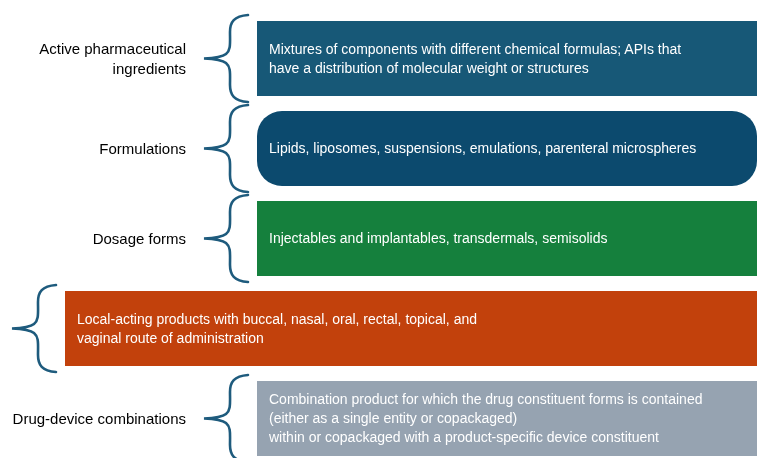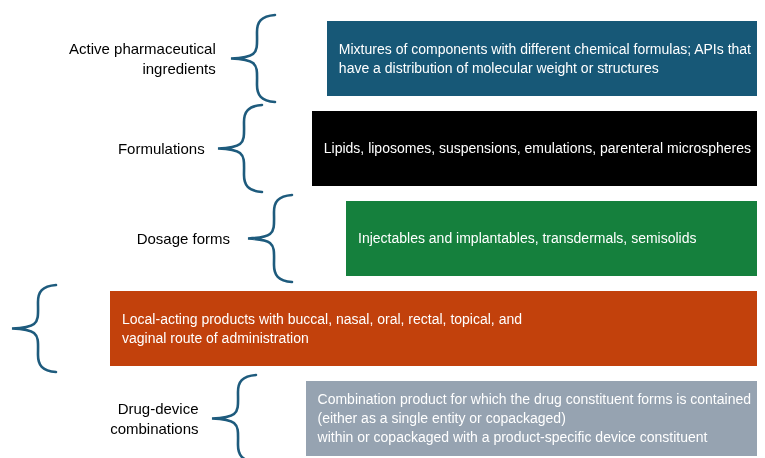--- a/index.html
+++ b/index.html
@@ -25,21 +25,20 @@
     width: 192px;
     display: flex;
     flex-direction: column;
     justify-content: center;
     align-items: flex-end;
     padding-right: 6px;
     color: #000000;
     font-size: 15px;
     line-height: 20px;
     text-align: right;
-    margin-left: 44px;
   }
   .brace-cell {
     width: 65px;
     display: flex;
     align-items: center;
     justify-content: center;
     overflow: visible;
   }
   .brace-cell svg {
     width: 56px;
@@ -51,21 +50,20 @@
     flex: 1;
     margin-right: 8px;
     display: flex;
     flex-direction: column;
     justify-content: center;
     padding-left: 12px;
     padding-right: 6px;
     color: #ffffff;
     font-size: 14px;
     line-height: 19px;
-    margin-left: 45px;
   }
   .box .line { white-space: nowrap; }
 </style>
 </head>
 <body>
 
 <div class="diagram">
 
   <div class="row">
     <div class="label-cell">
@@ -85,21 +83,21 @@
 
   <div class="row">
     <div class="label-cell">
       <div>Formulations</div>
     </div>
     <div class="brace-cell">
       <svg viewBox="0 0 56 93" style="color: rgb(30, 91, 125);">
         <path d="M 51 3 C 37 4, 33 10, 33 20 C 33 31, 34 38, 29 42 C 26 44.5, 18 46, 7 46.5 C 18 47, 26 48.5, 29 51 C 34 55, 33 62, 33 73 C 33 83, 37 89, 51 90" fill="none" stroke="currentColor" stroke-width="2.6" stroke-linecap="round"></path>
       </svg>
     </div>
-    <div class="box" style="background-color: #000000;">
+    <div class="box" style="background-color: #0c4a6e; border-radius: 25px;">
       <div class="line">Lipids, liposomes, suspensions, emulations, parenteral microspheres</div>
     </div>
   </div>
 
   <div class="row">
     <div class="label-cell">
       <div>Dosage forms</div>
     </div>
     <div class="brace-cell">
       <svg viewBox="0 0 56 93" style="color: rgb(30, 91, 125);">

